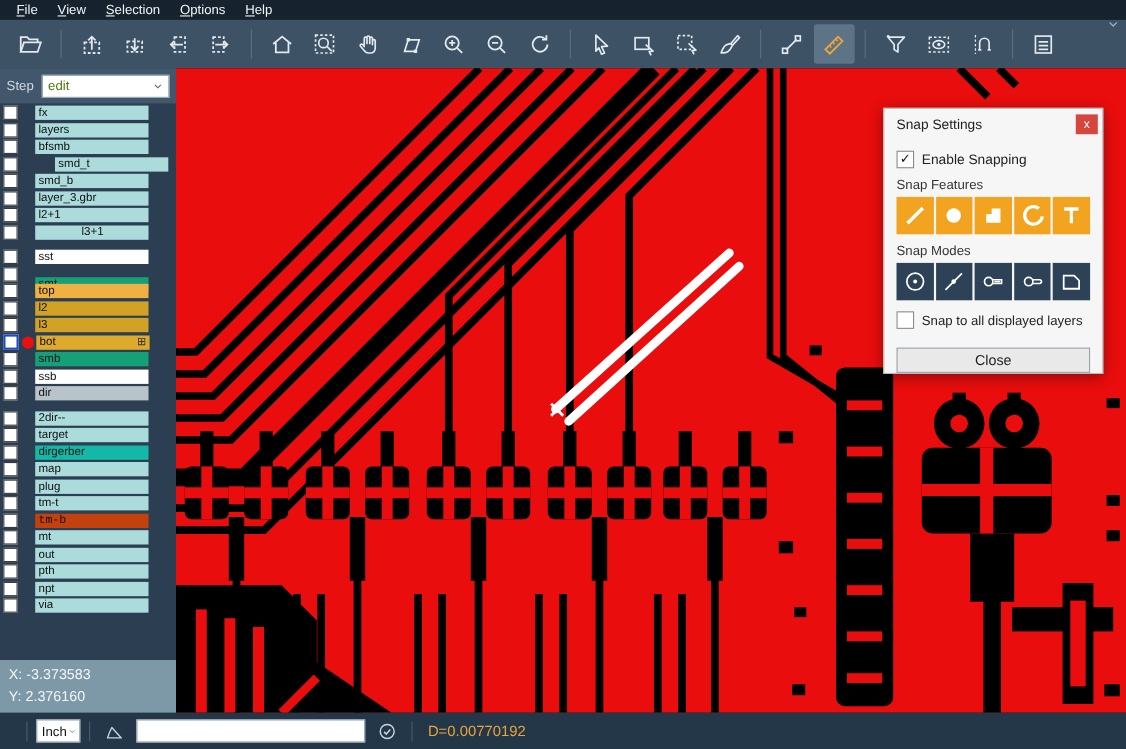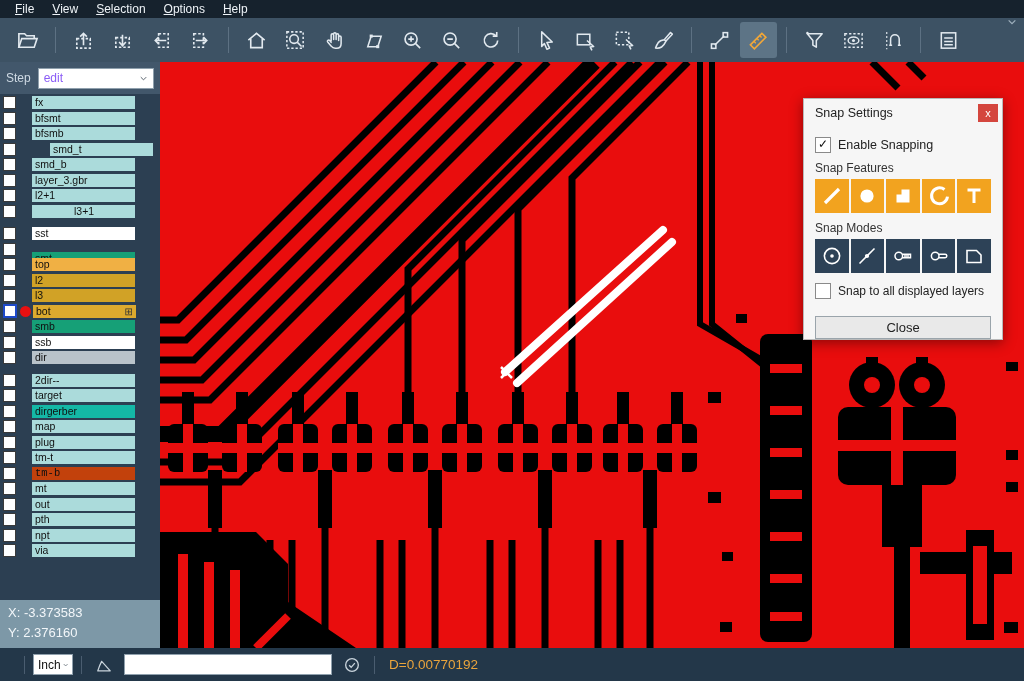--- a/index.html
+++ b/index.html
@@ -15,21 +15,21 @@
   .tb-btn svg{width:23px;height:23px;color:#e2e9ef;}
   .tb-btn.active{background:#5d7486;border-radius:3px;}
   .tb-btn.active svg{color:#f2a738;}
   .tb-sep{width:1px;height:26px;background:#5d7183;margin:0 8px;}
   .tb-overflow{position:absolute;right:4px;top:14px;width:16px;height:16px;color:#9fb0bd;}
   .sidebar{position:absolute;left:0;top:62px;width:160px;height:586px;background:#2c3f52;}
   .step-row{height:32px;display:flex;align-items:center;padding-left:6px;background:#42576b;}
   .step-label{color:#cfdae4;font-size:12px;}
   .step-select{margin-left:7px;width:116px;height:21px;background:#fff;border:1px solid #8fa0ad;
     display:flex;align-items:center;justify-content:space-between;padding:0 3px 0 5px;box-sizing:border-box;}
-  .step-select span{font-size:12px;color:#8b5cf6;}
+  .step-select span{font-size:12px;color:#4d7c0f;}
   .step-select svg{width:13px;height:13px;color:#55606a;}
   .layer-list{padding-top:1px;}
   .layer-row{height:15.5px;display:flex;align-items:center;}
   .cb{width:11px;height:11px;background:#fff;border:1px solid #3a3a3a;margin-left:3px;flex:none;}
   .cb.cb-active{border:2px solid #1d49c8;width:10px;height:10px;}
   .ind{width:16px;height:12px;flex:none;display:flex;align-items:center;justify-content:center;}
   .dot{width:11px;height:11px;border-radius:50%;background:#e81010;}
   .field{height:13px;width:103px;display:flex;align-items:center;justify-content:space-between;
     padding:0 3px;box-sizing:border-box;flex:none;}
   .fname{font-size:10.5px;color:#101010;line-height:13px;white-space:nowrap;}
@@ -366,21 +366,21 @@
         <span class="cb"></span>
         <span class="ind"></span>
         <span class="field" style="background: rgb(171, 219, 219);">
           <span class="fname">fx</span>
         </span>
       </div>
       <div class="layer-row">
         <span class="cb"></span>
         <span class="ind"></span>
         <span class="field" style="background: rgb(171, 219, 219);">
-          <span class="fname">bfsmt</span>
+          <span class="fname">layers</span>
         </span>
       </div>
       <div class="layer-row">
         <span class="cb"></span>
         <span class="ind"></span>
         <span class="field" style="background: rgb(171, 219, 219);">
           <span class="fname">bfsmb</span>
         </span>
       </div>
       <div class="layer-row">

